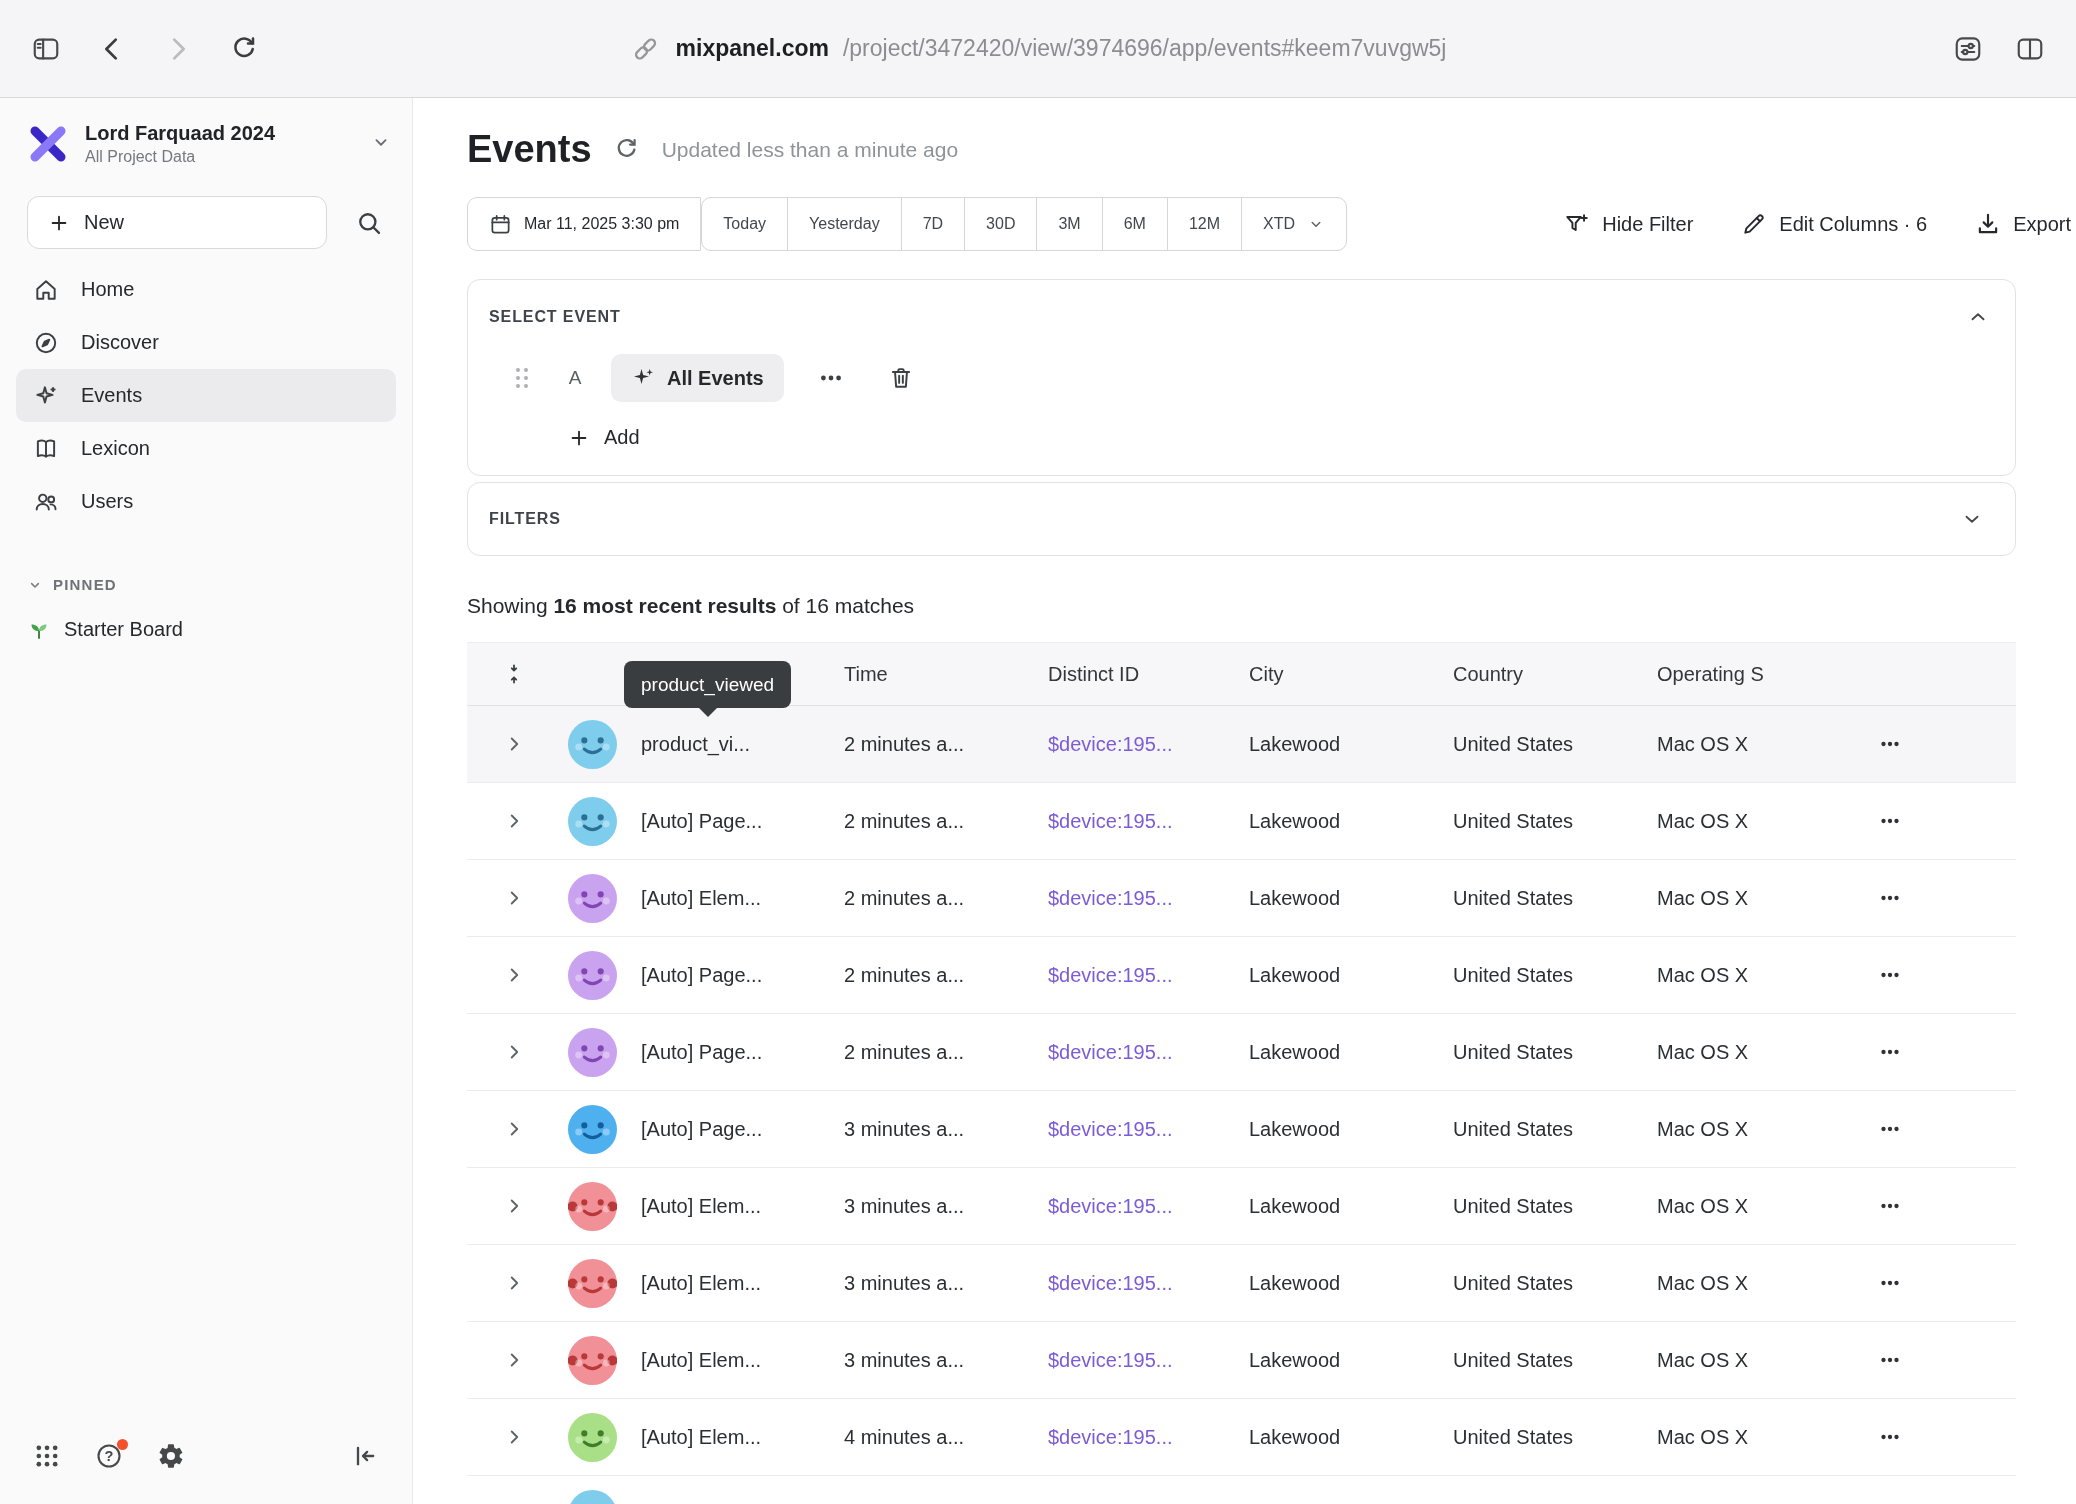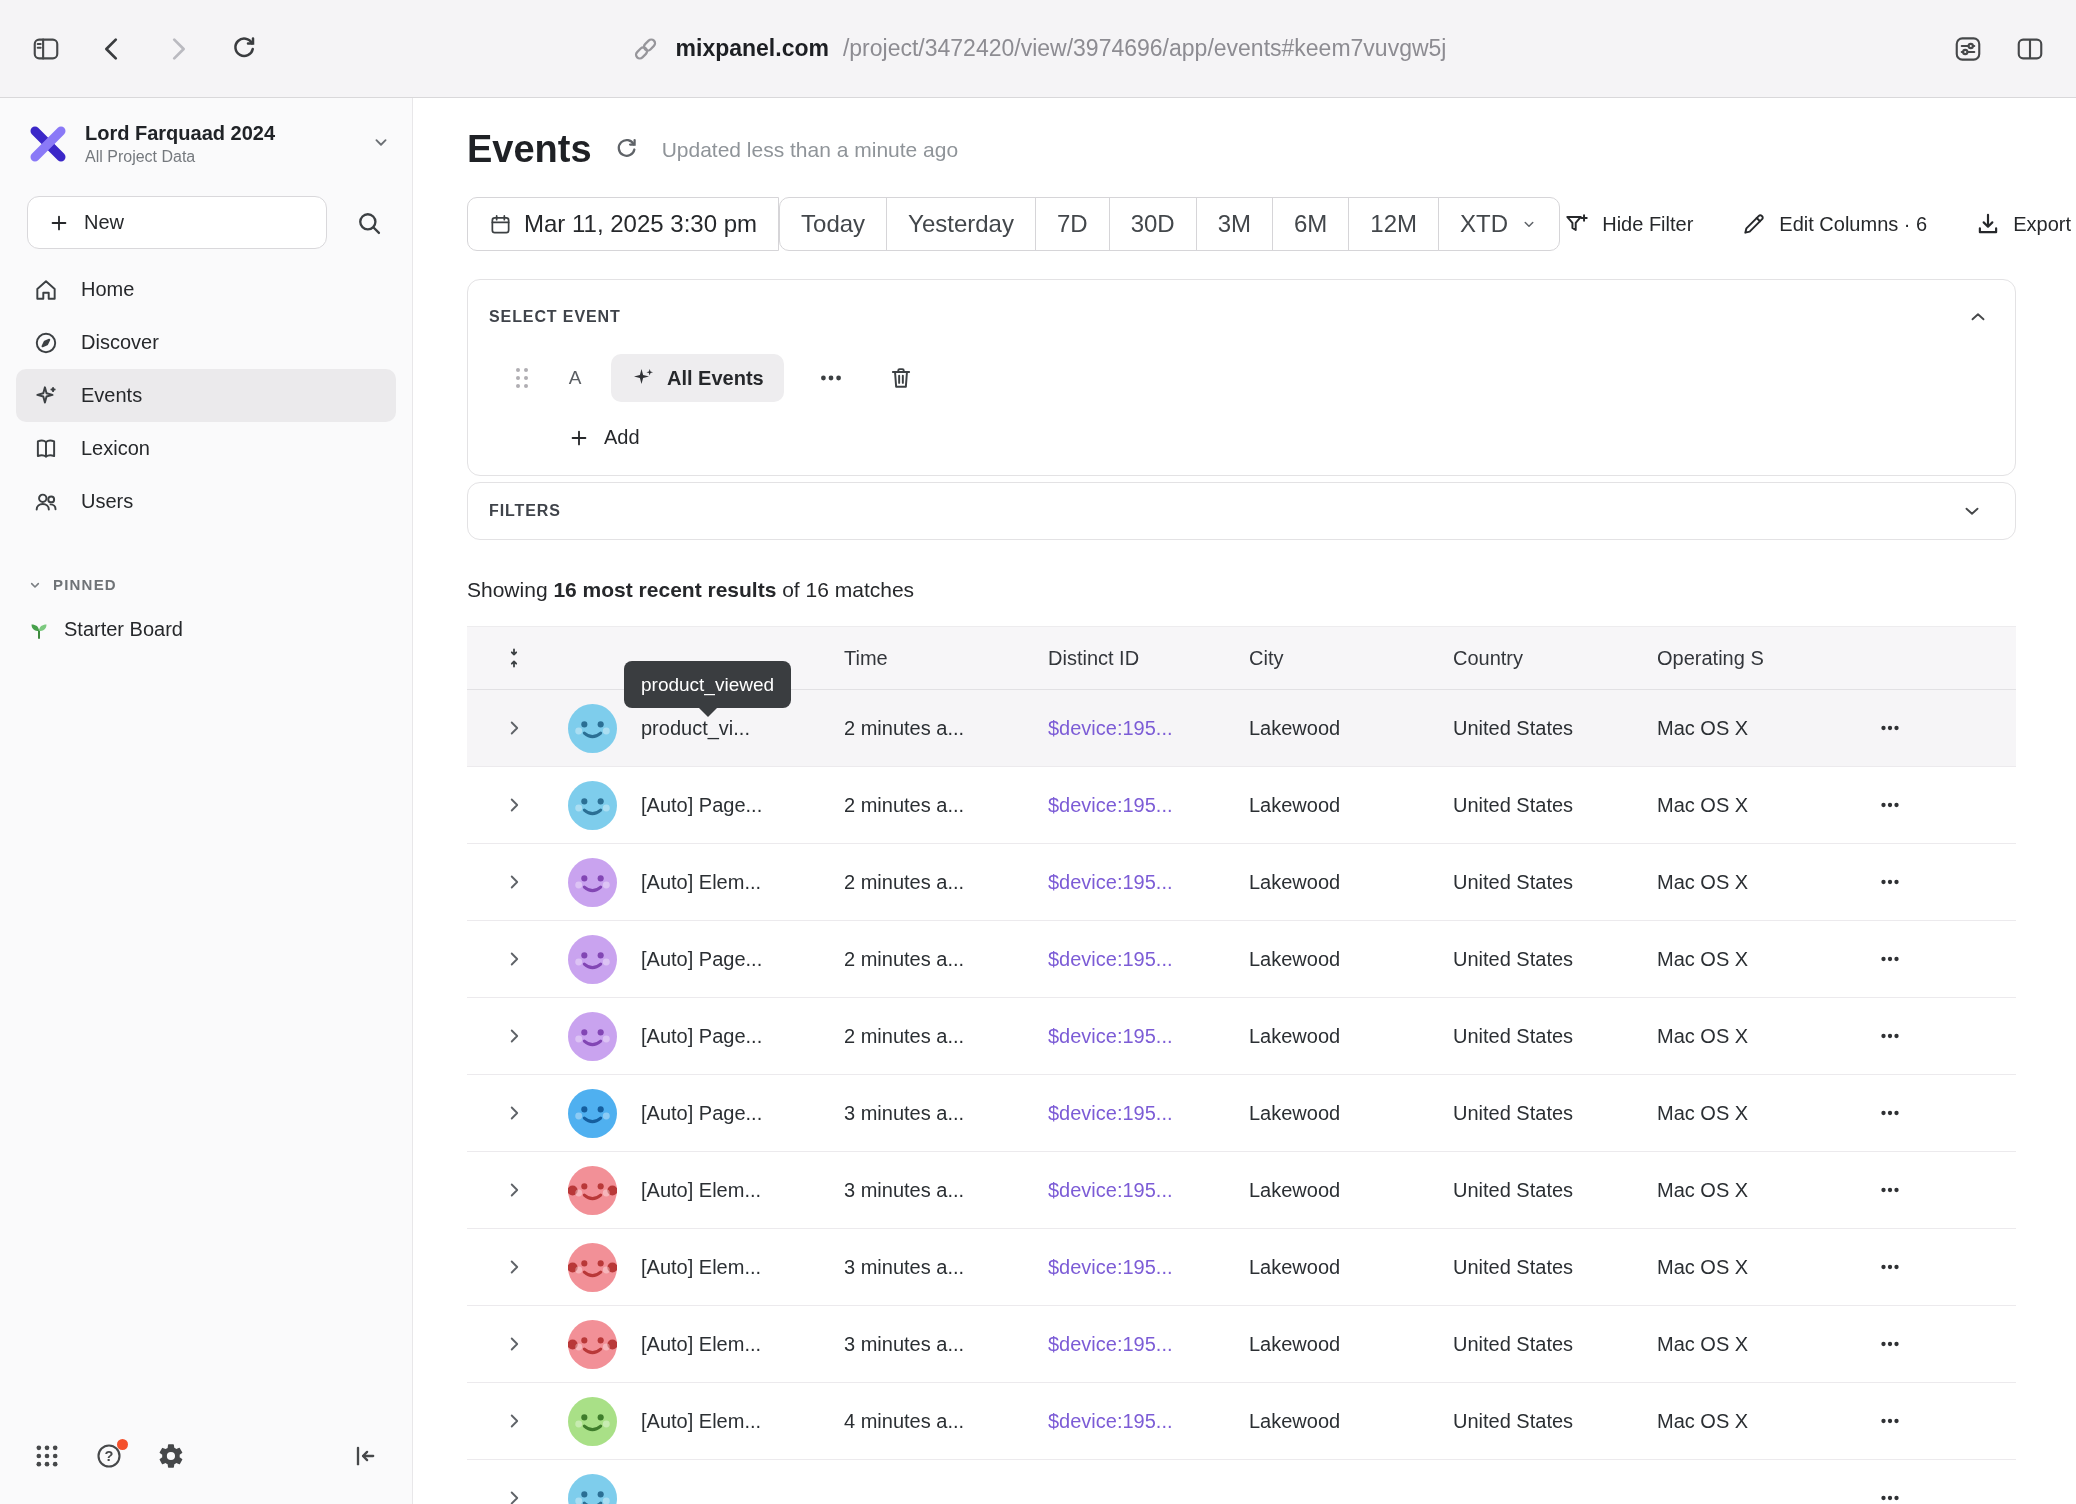--- a/index.html
+++ b/index.html
@@ -60,21 +60,21 @@
   
   .main{flex:1;min-width:0;padding:0 60px 0 54px;overflow:hidden}
   .page-header{margin-top:30px;display:flex;align-items:center;gap:20px}
   .page-title{font-size:38px;font-weight:700;color:#1f2125}
   .refresh-btn{background:none;border:none;width:30px;height:30px;display:flex;align-items:center;justify-content:center;cursor:pointer}
   .updated-text{font-size:21px;color:#8f9499}
 
   .toolbar{margin-top:26px;margin-right:-55px;display:flex;align-items:center}
   .seg-control{display:flex;align-items:stretch}
   .seg{height:54px;background:#fff;border:1px solid #d6d5d8;margin-left:-1px;
-    display:flex;align-items:center;gap:12px;padding:0 21px;font-size:24px;color:#43474b;cursor:pointer;white-space:nowrap}
+    display:flex;align-items:center;gap:12px;padding:0 21px;font-size:16px;color:#43474b;cursor:pointer;white-space:nowrap}
   .seg:first-child{margin-left:0;border-radius:10px 0 0 10px}
   .seg:last-child{border-radius:0 10px 10px 0}
   .date-seg{color:#26282b;font-weight:500}
   .toolbar-actions{margin-left:auto;display:flex;align-items:center;gap:48px}
   .tool-btn{background:none;border:none;display:flex;align-items:center;gap:12px;
     font-size:20px;font-weight:500;color:#26282b;cursor:pointer;white-space:nowrap}
   .tool-btn svg{width:26px;height:26px}
 
   .card{border:1px solid #e3e2e4;border-radius:13px;background:#fff}
   .card-select{margin-top:28px;padding:26px 26px 26px 21px}
@@ -85,21 +85,21 @@
   .drag-handle{width:18px;height:26px;flex:none}
   .row-letter{margin-left:36px;font-size:19px;color:#5a5e63;width:16px;text-align:center}
   .event-chip{margin-left:28px;height:48px;background:#eeedef;border:none;border-radius:10px;
     display:flex;align-items:center;gap:12px;padding:0 20px;font-size:20px;font-weight:700;color:#26282b;cursor:pointer}
   .icon-btn{background:none;border:none;cursor:pointer;display:flex;align-items:center;justify-content:center}
   .more-btn{margin-left:32px;width:30px;height:30px}
   .trash-btn{margin-left:40px;width:30px;height:30px}
   .add-row{margin-top:24px;padding-left:79px}
   .add-btn{background:none;border:none;display:flex;align-items:center;gap:14px;
     font-size:20px;font-weight:500;color:#26282b;cursor:pointer}
-  .card-filters{margin-top:6px;height:58px;display:flex;align-items:center;padding:0 32px 0 21px}
+  .card-filters{margin-top:6px;height:74px;display:flex;align-items:center;padding:0 32px 0 21px}
 
   .results-line{margin-top:38px;font-size:21px;color:#26282b}
   .results-line .bold{font-weight:700}
 
   
   .table{margin-top:24px}
   .thead{display:flex;align-items:center;height:64px;background:#f7f6f8;
     border-top:1px solid #edecee;border-bottom:1px solid #e2e1e4}
   .thead .cell{font-size:20px;font-weight:500;color:#33363b}
   .trow{display:flex;align-items:center;height:77px;border-bottom:1px solid #eceaed;background:#fff}

